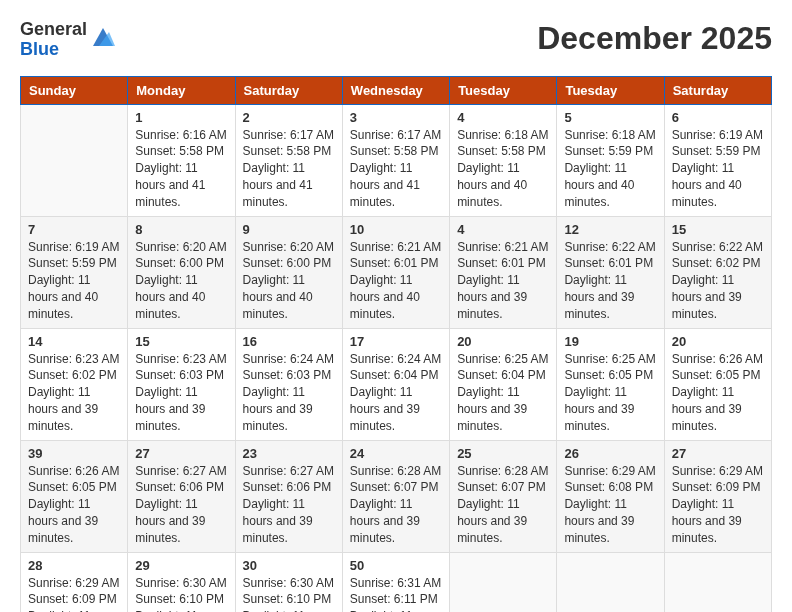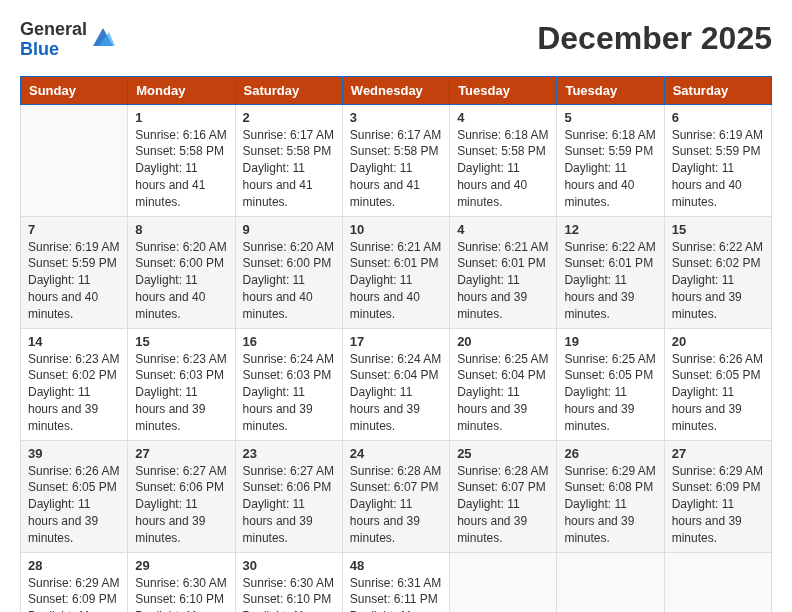--- a/index.html
+++ b/index.html
@@ -299,21 +299,21 @@
 Sunset: 6:10 PM
 Daylight: 11 hours and 39 minutes.</div>
         </td>
         <td>
           <div class="day-number">30</div>
           <div class="day-info" style="white-space: pre-line;">Sunrise: 6:30 AM
 Sunset: 6:10 PM
 Daylight: 11 hours and 39 minutes.</div>
         </td>
         <td>
-          <div class="day-number">48</div>
+          <div class="day-number">50</div>
           <div class="day-info" style="white-space: pre-line;">Sunrise: 6:31 AM
 Sunset: 6:11 PM
 Daylight: 11 hours and 39 minutes.</div>
         </td>
         <td class="empty"></td>
         <td class="empty"></td>
         <td class="empty"></td>
       </tr>
     </tbody>
 </table>

